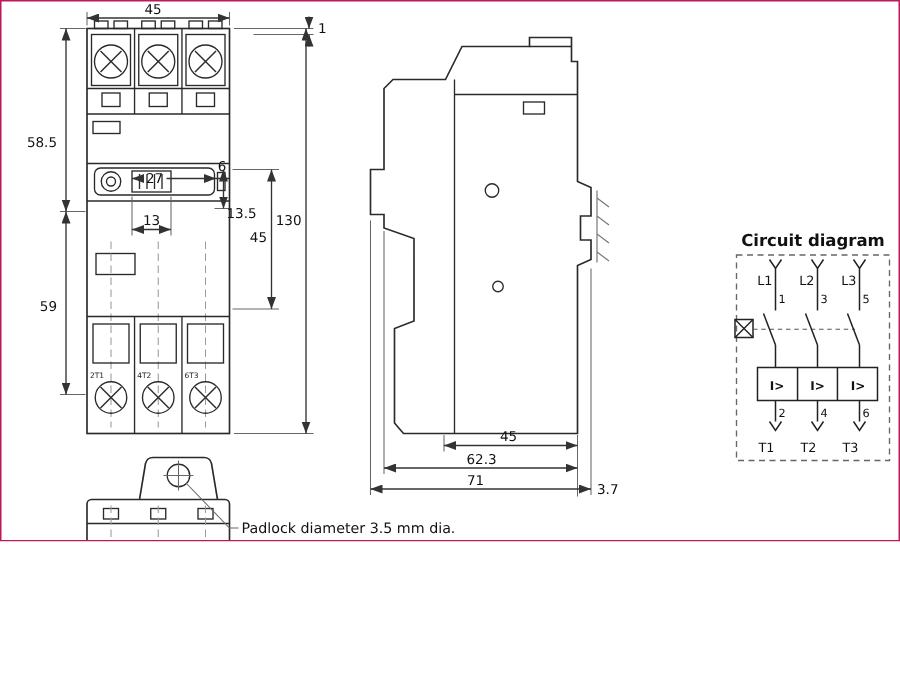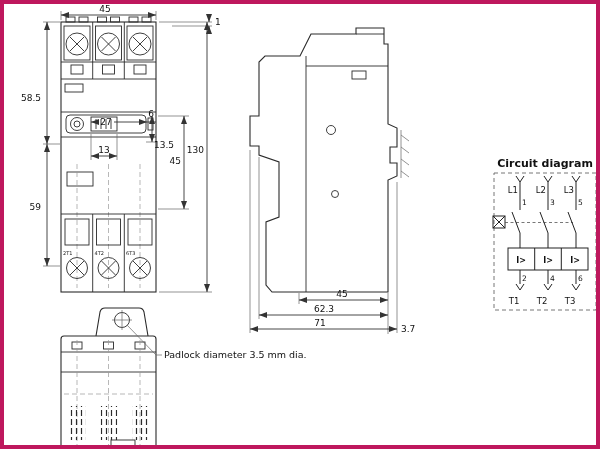--- a/index.html
+++ b/index.html
@@ -1,16 +1,16 @@
 <!DOCTYPE html>
 <html><head>
 <meta charset="utf-8">
 <style>
   html,body{margin:0;padding:0;background:#fff}
-  .stage{position:relative;width:600px;height:449px;background:#ffffff;border:4px solid #be185d;box-sizing:border-box;
+  .stage{position:relative;width:600px;height:361px;background:#ffffff;border:1px solid #be185d;box-sizing:border-box;
          font-family:"DejaVu Sans","Liberation Sans",sans-serif;overflow:hidden}
   svg{display:block}
   text{fill:#111;font-family:"DejaVu Sans","Liberation Sans",sans-serif}
   .t{font-size:9px}
   .t-mid{text-anchor:middle}
   .t-end{text-anchor:end}
   .note{font-size:9.5px}
   .mark{font-size:5px;fill:#222}
   .ctitle{font-size:11px;font-weight:bold}
   .clab{font-size:8.5px}

